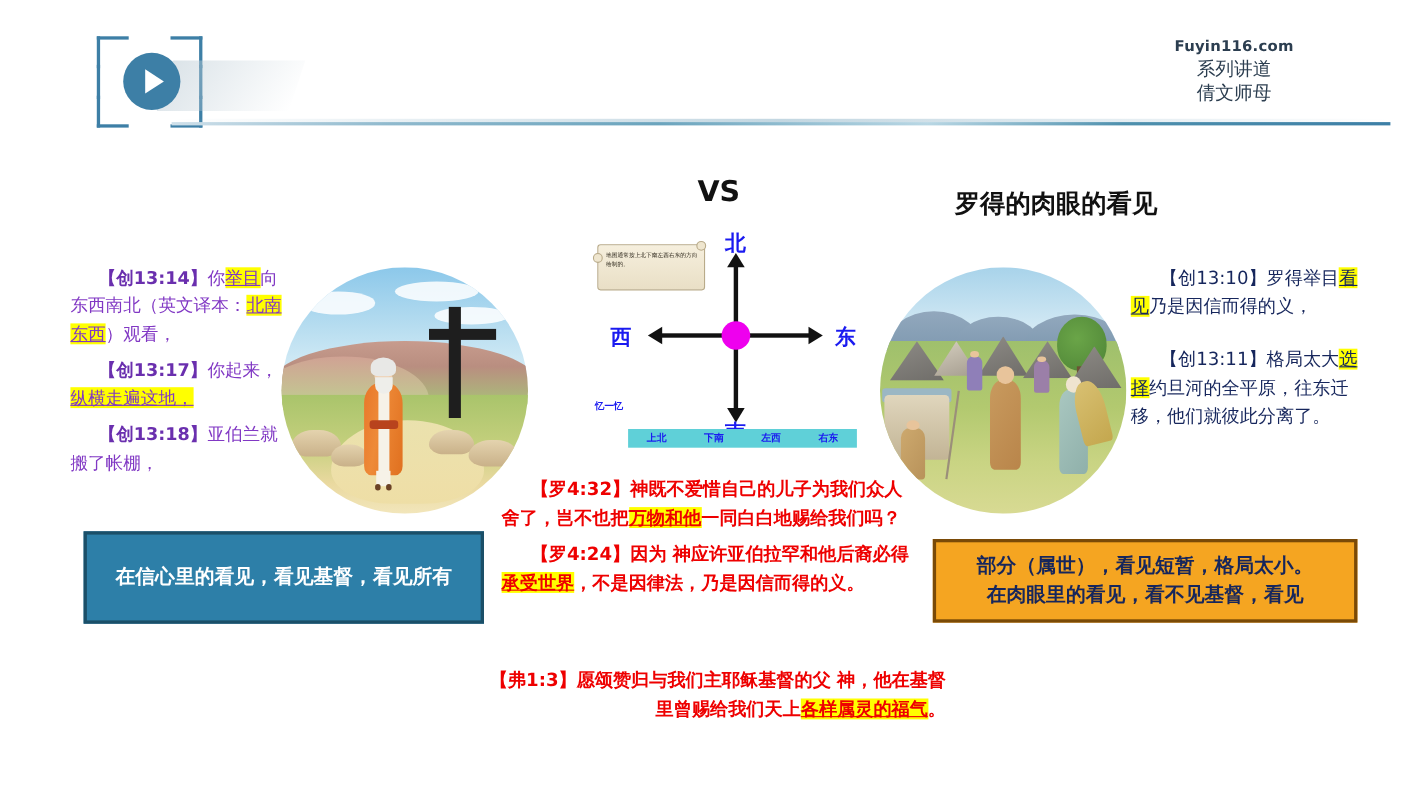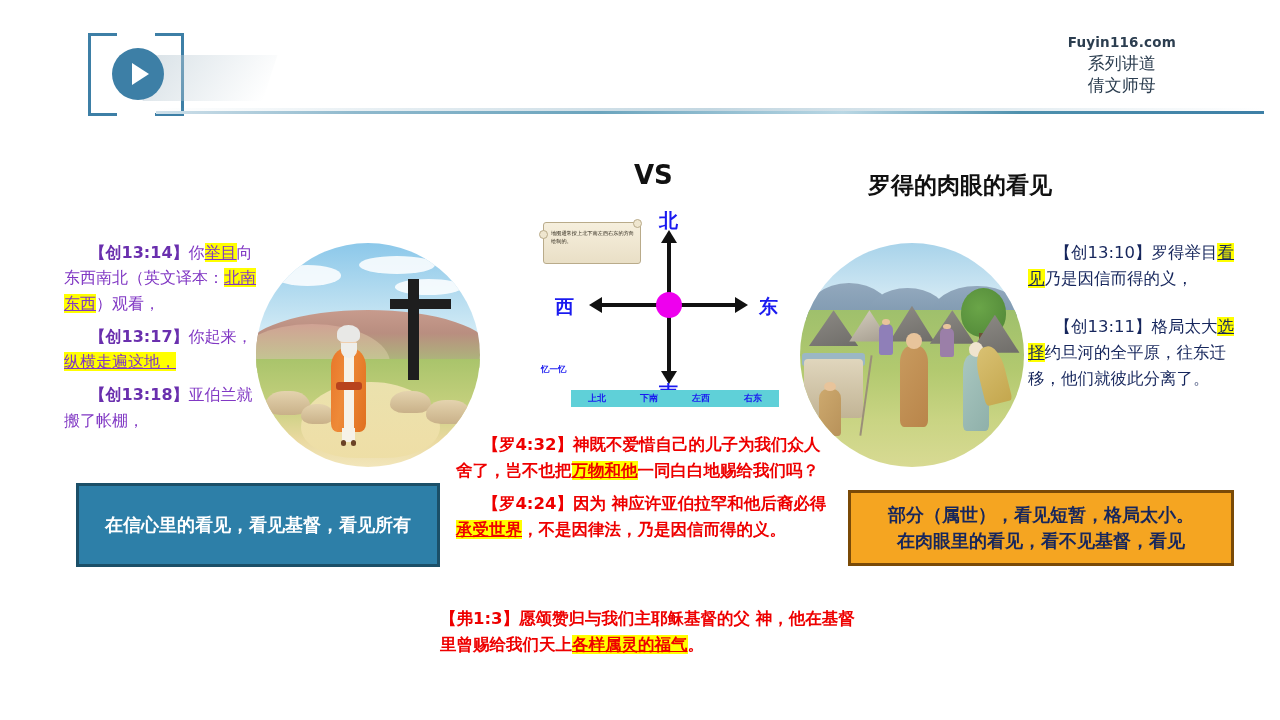--- a/index.html
+++ b/index.html
@@ -171,21 +171,21 @@
   }
   .right-col .ref { font-weight: normal; }
 
   .center-col {
     left: 456px; top: 432px; width: 378px;
     font-size: 16.5px; line-height: 1.56; color: #ee0000; font-weight: bold;
   }
   .center-bottom {
     left: 440px; top: 606px; width: 420px;
     font-size: 16.5px; line-height: 1.56; color: #ee0000; font-weight: bold;
-    text-align: left;
+    text-align: right;
   }
   .hl-u { background: #ffff00; text-decoration: underline; }
 
   
   .sum-box {
     position: absolute; box-sizing: border-box;
     display: flex; align-items: center; justify-content: center;
     text-align: center; font-weight: bold; line-height: 1.42;
   }
   #box-left {

